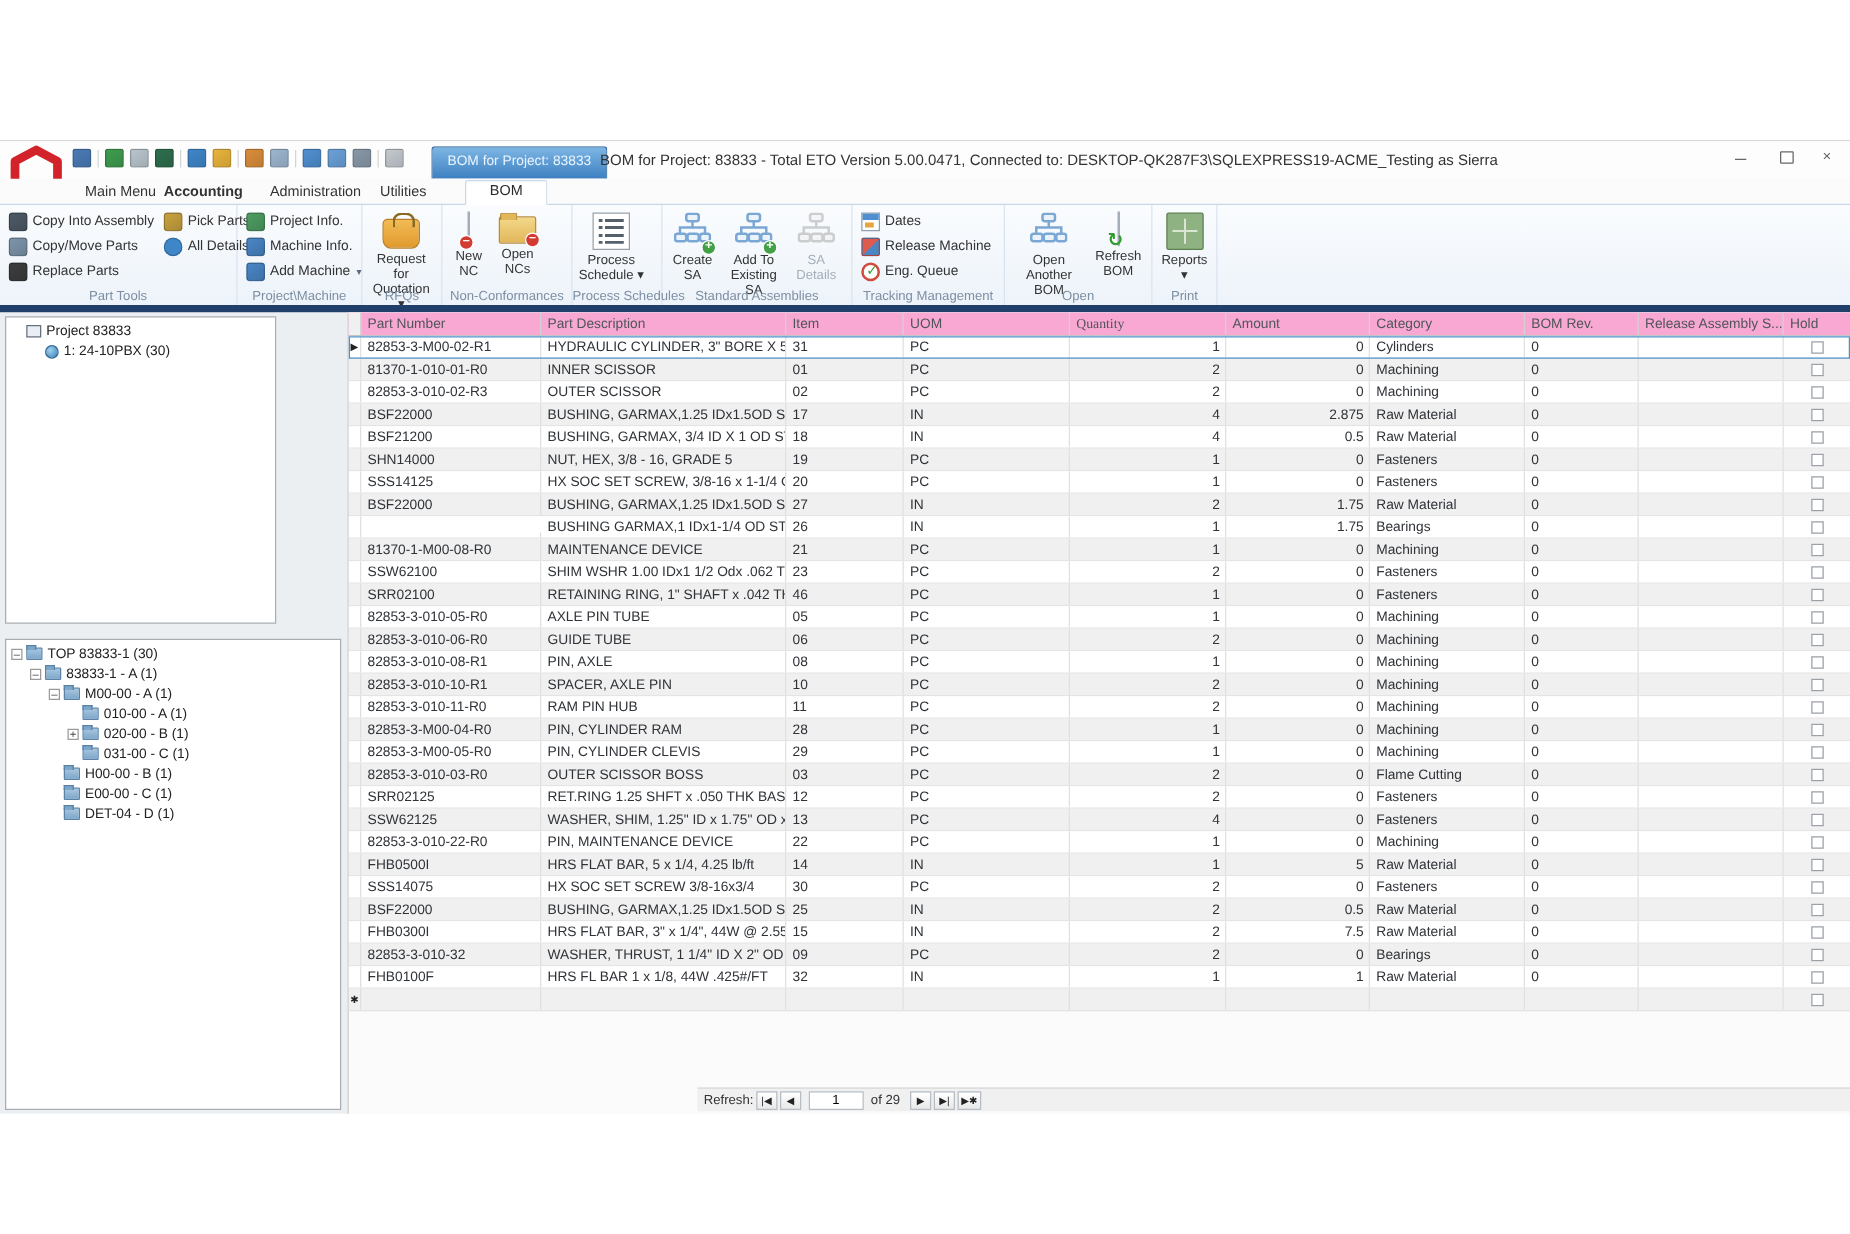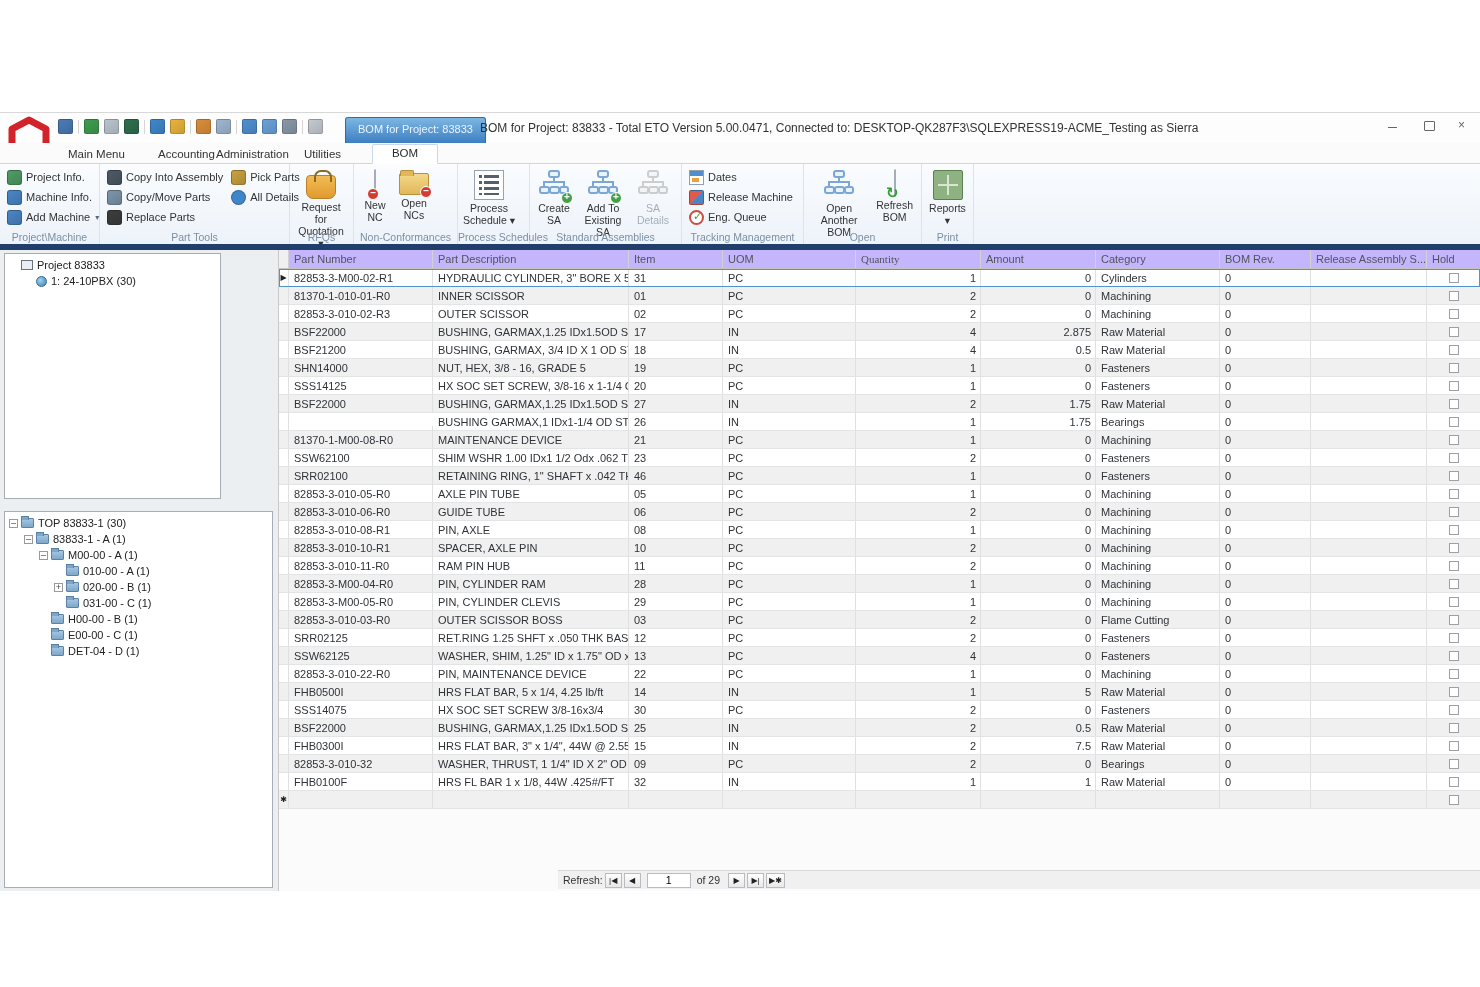--- a/index.html
+++ b/index.html
@@ -102,21 +102,21 @@
   .tspacer { width:12px; flex:none; }
   .tfolder { width:13px; height:10px; background:linear-gradient(#a8c6e0,#7da7c9); border:1px solid #5a82a8;
     border-radius:1px; margin-right:4px; position:relative; flex:none; }
   .tfolder::before { content:""; position:absolute; left:-1px; top:-3px; width:6px; height:3px;
     background:#7da7c9; border:1px solid #5a82a8; border-bottom:none; }
   .tproject { width:12px; height:10px; border:1px solid #68727c; background:#e8eef4; margin-right:4px; flex:none; }
   .tmachine { width:11px; height:11px; border-radius:50%; background:radial-gradient(circle at 35% 35%,#9fd2f0,#3a7fb5); border:1px solid #2f6a98; margin-right:4px; flex:none; }
 
   
   .gridwrap { position:absolute; left:278px; top:0; width:1202px; height:641px; background:#fbfbfb; border-left:1px solid #c9c9c9; }
-  .ghead { display:flex; height:19px; background:#c4b5fd; border-bottom:1px solid #c4c4c4; }
+  .ghead { display:flex; height:19px; background:#f9a8d4; border-bottom:1px solid #c4c4c4; }
   .gh { font-size:11px; color:#50555a; padding:3px 0 0 5px; border-right:1px solid #d2d2d2;
     white-space:nowrap; overflow:hidden; flex:none; cursor:pointer; }
   .gsel-h { width:10px; flex:none; background:#f0f0f0; border-right:1px solid #d2d2d2; }
   .g-row { display:flex; height:18px; background:#fff; border-bottom:1px solid #e4e4e4; }
   .g-row.alt { background:#f0f0f0; }
   .g-row.selected { background:#fff; outline:1.5px solid #4f94cd; outline-offset:-1px; position:relative; z-index:2; }
   .gsel { width:10px; flex:none; border-right:1px solid #e0e0e0; font-size:8px; color:#222;
     text-align:center; line-height:17px; cursor:pointer; }
   .gc { font-size:11px; color:#2f3338; padding:2.5px 4px 0 5px; border-right:1px solid #e0e0e0;
     white-space:nowrap; overflow:hidden; flex:none; cursor:pointer; }
@@ -172,74 +172,74 @@
     <div class="tb-sub">
       <span></span>
       <span></span>
       <span></span>
     </div>
   </div>
 
   <div class="tabstrip">
     <div class="bom-tab">BOM</div>
   <span class="menu-tab" style="left: 62px;">Main Menu</span>
-      <span class="menu-tab" style="left: 152px;">Accounting</span>
+      <span class="menu-tab" style="left: 125px; font-weight: bold;">Accounting</span>
       <span class="menu-tab" style="left: 210px;">Administration</span>
       <span class="menu-tab" style="left: 298px;">Utilities</span>
     </div>
 
   <div class="ribbon">
+      <div class="rgroup" style="width: 190px;">
+        <div class="rg-body">
+          <div class="col">
+            <div class="sbtn">
+              <span class="ic ic-s base-square" style="background: linear-gradient(145deg, rgb(77, 90, 102), rgba(0, 0, 0, 0.2) 130%) rgb(77, 90, 102);"></span>
+              <span>Copy Into Assembly</span>
+            </div>
+            <div class="sbtn">
+              <span class="ic ic-s base-square" style="background: linear-gradient(145deg, rgb(125, 149, 171), rgba(0, 0, 0, 0.2) 130%) rgb(125, 149, 171);"></span>
+              <span>Copy/Move Parts</span>
+            </div>
+            <div class="sbtn">
+              <span class="ic ic-s base-square" style="background: linear-gradient(145deg, rgb(61, 61, 61), rgba(0, 0, 0, 0.2) 130%) rgb(61, 61, 61);"></span>
+              <span>Replace Parts</span>
+            </div>
+          </div>
+          <div class="col">
+            <div class="sbtn">
+              <span class="ic ic-s base-square" style="background: linear-gradient(145deg, rgb(201, 162, 63), rgba(0, 0, 0, 0.2) 130%) rgb(201, 162, 63);"></span>
+              <span>Pick Parts</span>
+            </div>
+            <div class="sbtn">
+              <span class="ic ic-s base-circle" style="background: rgb(63, 134, 201);"></span>
+              <span>All Details</span>
+            </div>
+          </div>
+        </div>
+        <div class="rgroup-label">Part Tools</div>
+      </div>
       <div class="rgroup" style="width: 100px;">
         <div class="rg-body">
           <div class="col">
             <div class="sbtn">
               <span class="ic ic-s base-square" style="background: linear-gradient(145deg, rgb(79, 157, 100), rgba(0, 0, 0, 0.2) 130%) rgb(79, 157, 100);"></span>
               <span>Project Info.</span>
             </div>
             <div class="sbtn">
               <span class="ic ic-s base-square" style="background: linear-gradient(145deg, rgb(74, 134, 198), rgba(0, 0, 0, 0.2) 130%) rgb(74, 134, 198);"></span>
               <span>Machine Info.</span>
             </div>
             <div class="sbtn">
               <span class="ic ic-s base-square" style="background: linear-gradient(145deg, rgb(74, 134, 198), rgba(0, 0, 0, 0.2) 130%) rgb(74, 134, 198);"></span>
               <span>Add Machine</span>
               <span class="dd">▾</span>
             </div>
           </div>
         </div>
         <div class="rgroup-label">Project\Machine</div>
-      </div>
-      <div class="rgroup" style="width: 190px;">
-        <div class="rg-body">
-          <div class="col">
-            <div class="sbtn">
-              <span class="ic ic-s base-square" style="background: linear-gradient(145deg, rgb(77, 90, 102), rgba(0, 0, 0, 0.2) 130%) rgb(77, 90, 102);"></span>
-              <span>Copy Into Assembly</span>
-            </div>
-            <div class="sbtn">
-              <span class="ic ic-s base-square" style="background: linear-gradient(145deg, rgb(125, 149, 171), rgba(0, 0, 0, 0.2) 130%) rgb(125, 149, 171);"></span>
-              <span>Copy/Move Parts</span>
-            </div>
-            <div class="sbtn">
-              <span class="ic ic-s base-square" style="background: linear-gradient(145deg, rgb(61, 61, 61), rgba(0, 0, 0, 0.2) 130%) rgb(61, 61, 61);"></span>
-              <span>Replace Parts</span>
-            </div>
-          </div>
-          <div class="col">
-            <div class="sbtn">
-              <span class="ic ic-s base-square" style="background: linear-gradient(145deg, rgb(201, 162, 63), rgba(0, 0, 0, 0.2) 130%) rgb(201, 162, 63);"></span>
-              <span>Pick Parts</span>
-            </div>
-            <div class="sbtn">
-              <span class="ic ic-s base-circle" style="background: rgb(63, 134, 201);"></span>
-              <span>All Details</span>
-            </div>
-          </div>
-        </div>
-        <div class="rgroup-label">Part Tools</div>
       </div>
       <div class="rgroup" style="width: 64px;">
         <div class="rg-body">
           <div class="lbtn" style="width: 56px;">
             <span class="ic ic-l base-bag"></span>
             <span class="lbl">Request for Quotation ▾</span>
           </div>
         </div>
         <div class="rgroup-label">RFQs</div>
       </div>

